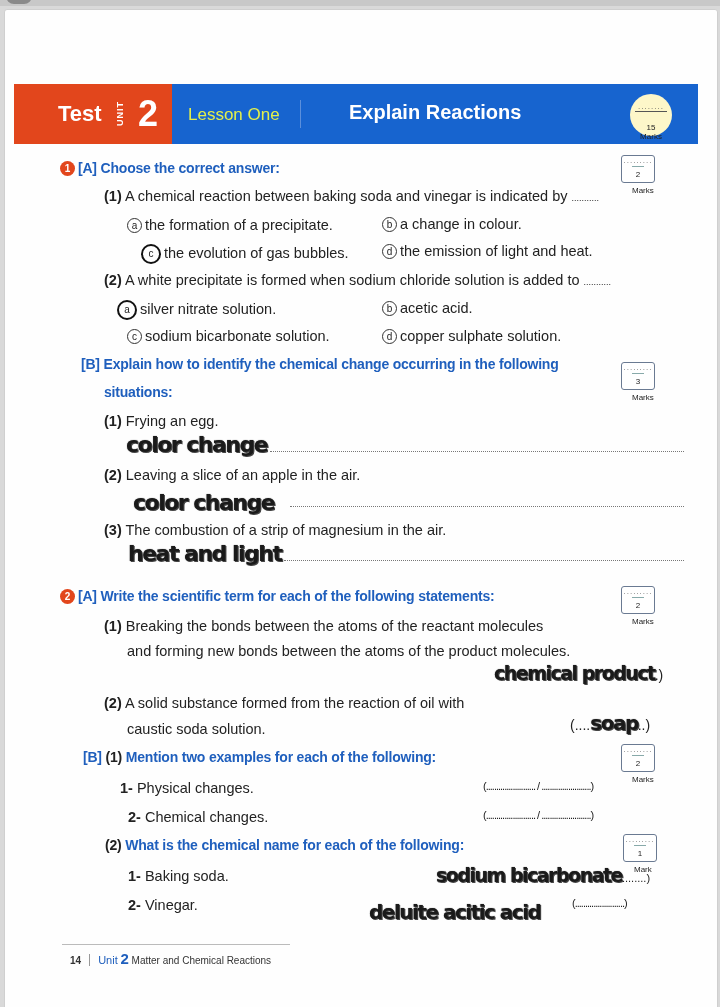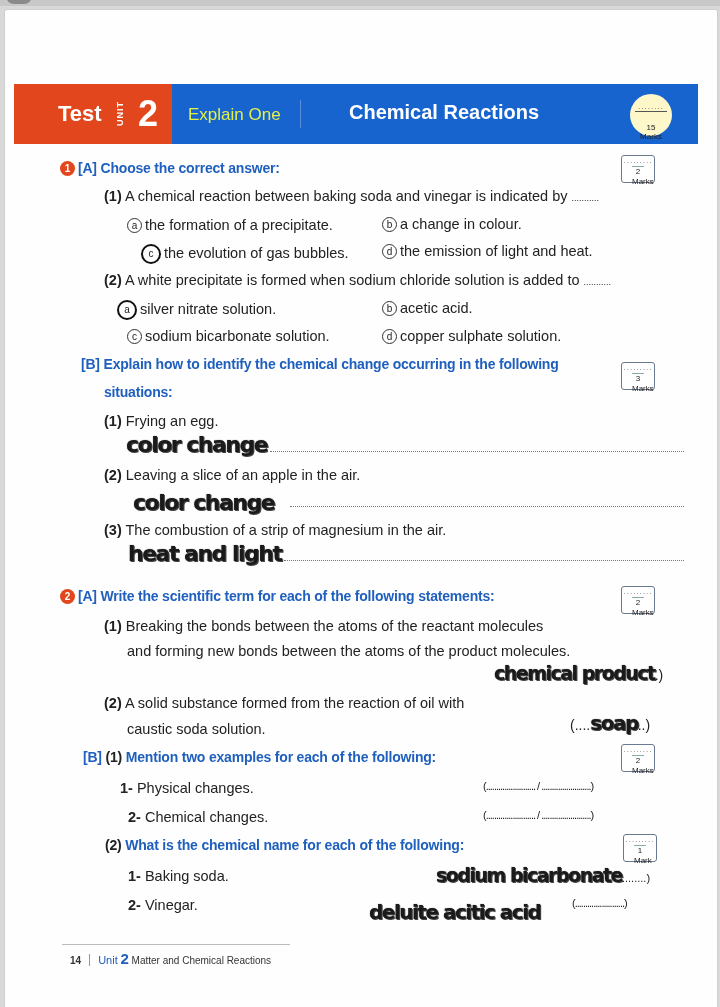--- a/index.html
+++ b/index.html
@@ -42,21 +42,21 @@
   .opt-letter {
     display:inline-block; width:13px; height:13px; border:1px solid #333; border-radius:50%;
     font-size:10px; text-align:center; line-height:13px; margin-right:3px; vertical-align:1px; color:#222;
   }
   .opt-circled { border:2.5px solid #111; width:16px; height:16px; line-height:16px; margin-left:-3px; }
   .marks-box {
     position:absolute; width:32px; height:26px; border:1px solid #6a7a92; border-radius:3px;
     font-size:8px; color:#222; text-align:center; background:#fff;
   }
   .marks-box .dots { display:block; line-height:10px; color:#666; letter-spacing:1px; }
-  .marks-box .lbl { display:block; border-top:1px solid #8aa; margin:0 10px; line-height:10px; }
+  .marks-box .lbl { display:block; border-top:1px solid #8aa; margin:0 10px; line-height:16px; }
   .dotline { position:absolute; border-bottom:1px dotted #777; height:0; }
   .hand {
     color:#1a1a1a; font-weight:bold; font-family:"DejaVu Sans", sans-serif;
     font-size:22px; letter-spacing:-1.5px;
     text-shadow:0 0 1px #555, 1px 1px 0 #444;
   }
   .paren { color:#222; font-size:14px; }
   .footer-line { position:absolute; left:62px; top:944px; width:228px; height:1px; background:#bbb; }
   .footer { position:absolute; left:70px; top:950px; font-size:10px; color:#333; white-space:nowrap; }
   .footer .pg { font-weight:bold; margin-right:8px; }
@@ -73,23 +73,23 @@
 
 <div class="page"></div>
 
 <div class="banner">
   <div class="banner-left">
     <span class="b-test abs">Test</span>
     <span class="b-unit abs">UNIT</span>
     <span class="b-num abs">2</span>
   </div>
   <div class="banner-right">
-    <span class="b-lesson abs">Explain One</span>
+    <span class="b-lesson abs">Lesson One</span>
     <span class="b-sep"></span>
-    <span class="b-title abs">Chemical Reactions</span>
+    <span class="b-title abs">Explain Reactions</span>
     <div class="marks-circle">
       <span class="dots">........</span>
       <span class="lbl">15 Marks</span>
     </div>
   </div>
 </div>
 
 <div class="abs sec" style="left:60px;top:160px;">
   <span class="q-num">1</span><span>[A] Choose the correct answer:</span>
 </div>

